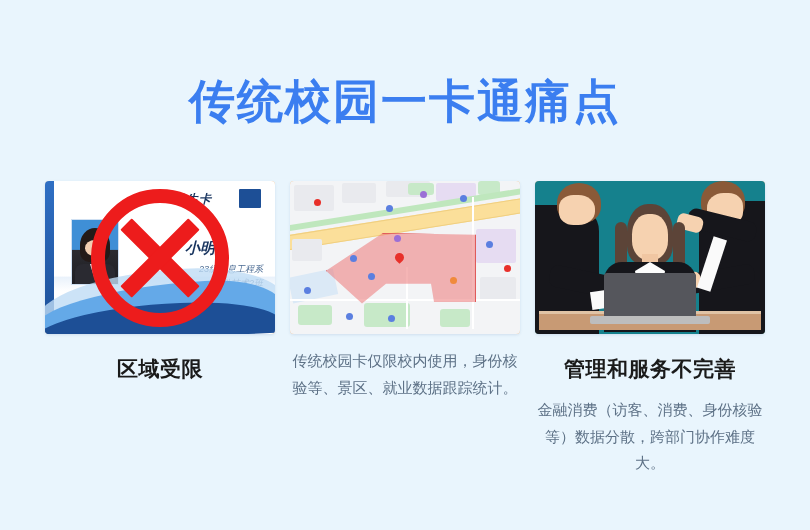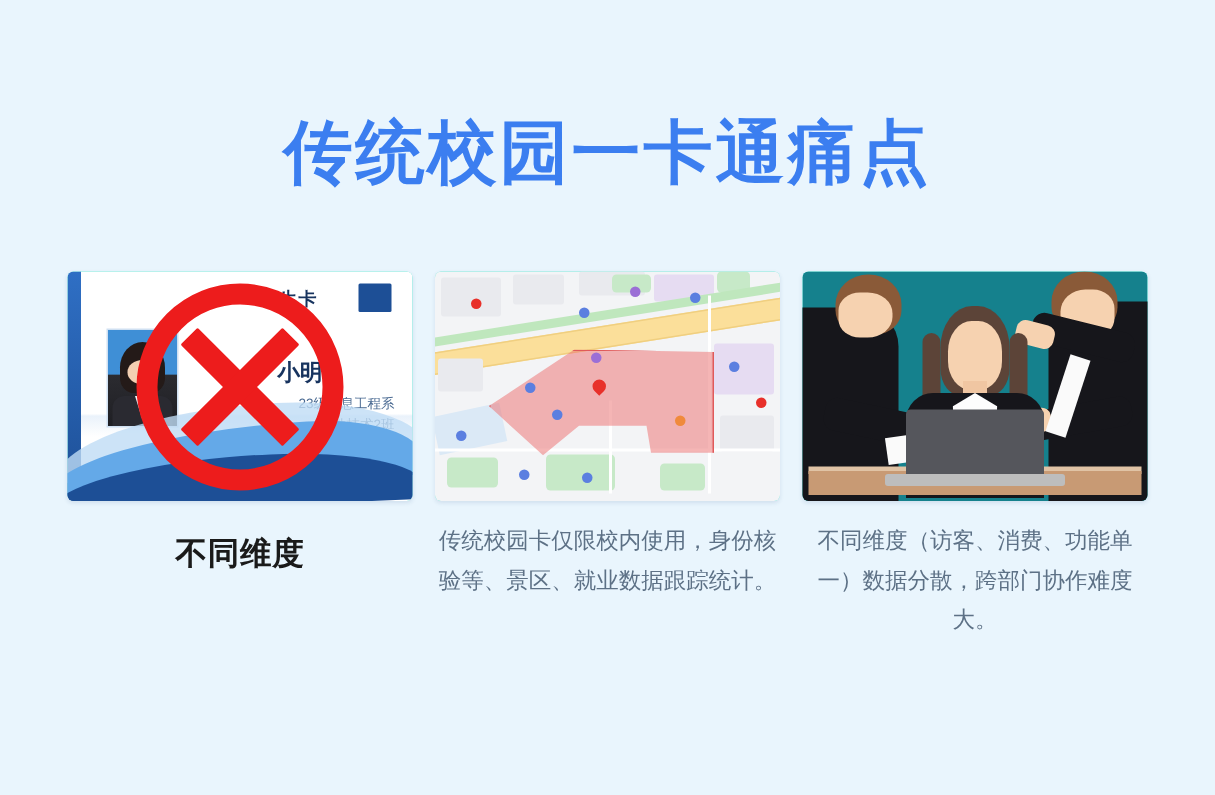--- a/index.html
+++ b/index.html
@@ -33,22 +33,23 @@
     justify-content: center;
     gap: 15px;
   }
   .col { width: 230px; }
 
   .thumb {
     width: 230px; height: 153px;
     border-radius: 4px;
     overflow: hidden;
     position: relative;
-    background: #5eead4;
+    background: #fdba74;
     box-shadow: 0 1px 3px rgba(40,80,130,.13);
+    font-style: italic;
   }
 
   .col-heading {
     margin-top: 21px;
     text-align: center;
     font-size: 21px;
     font-weight: 700;
     color: #1a1a1a;
     letter-spacing: .5px;
     white-space: nowrap;
@@ -236,21 +237,21 @@
           <div class="wave1"></div>
           <div class="wave2"></div>
           <div class="wave3"></div>
         </div>
         <div class="ban">
           <div class="ring"></div>
           <div class="bar1"></div>
           <div class="bar2"></div>
         </div>
       </div>
-      <div class="col-heading">不同维度</div>
+      <div class="col-heading">区域受限</div>
     </div>
 
     <div class="col">
       <div class="thumb">
         <div class="map">
           <div class="block" style="left:4px;top:4px;width:40px;height:26px;"></div>
           <div class="block" style="left:52px;top:2px;width:34px;height:20px;"></div>
           <div class="block" style="left:96px;top:0px;width:44px;height:16px;"></div>
           <div class="violet" style="left:146px;top:2px;width:40px;height:18px;"></div>
           <div class="green" style="left:118px;top:2px;width:26px;height:12px;"></div>
@@ -317,17 +318,18 @@
               <div class="p-shirt"></div>
             </div>
 
             <div class="desk-top"></div>
             <div class="desk"></div>
             <div class="laptop-lid"></div>
             <div class="laptop-base"></div>
           </div>
         </div>
       </div>
-      <div class="col-body">不同维度（访客、消费、功能单一）数据分散，跨部门协作难度大。</div>
+      <div class="col-heading">管理和服务不完善</div>
+      <div class="col-body">金融消费（访客、消费、身份核验等）数据分散，跨部门协作难度大。</div>
     </div>
 
   </div>
 </div>
 
 </body></html>

